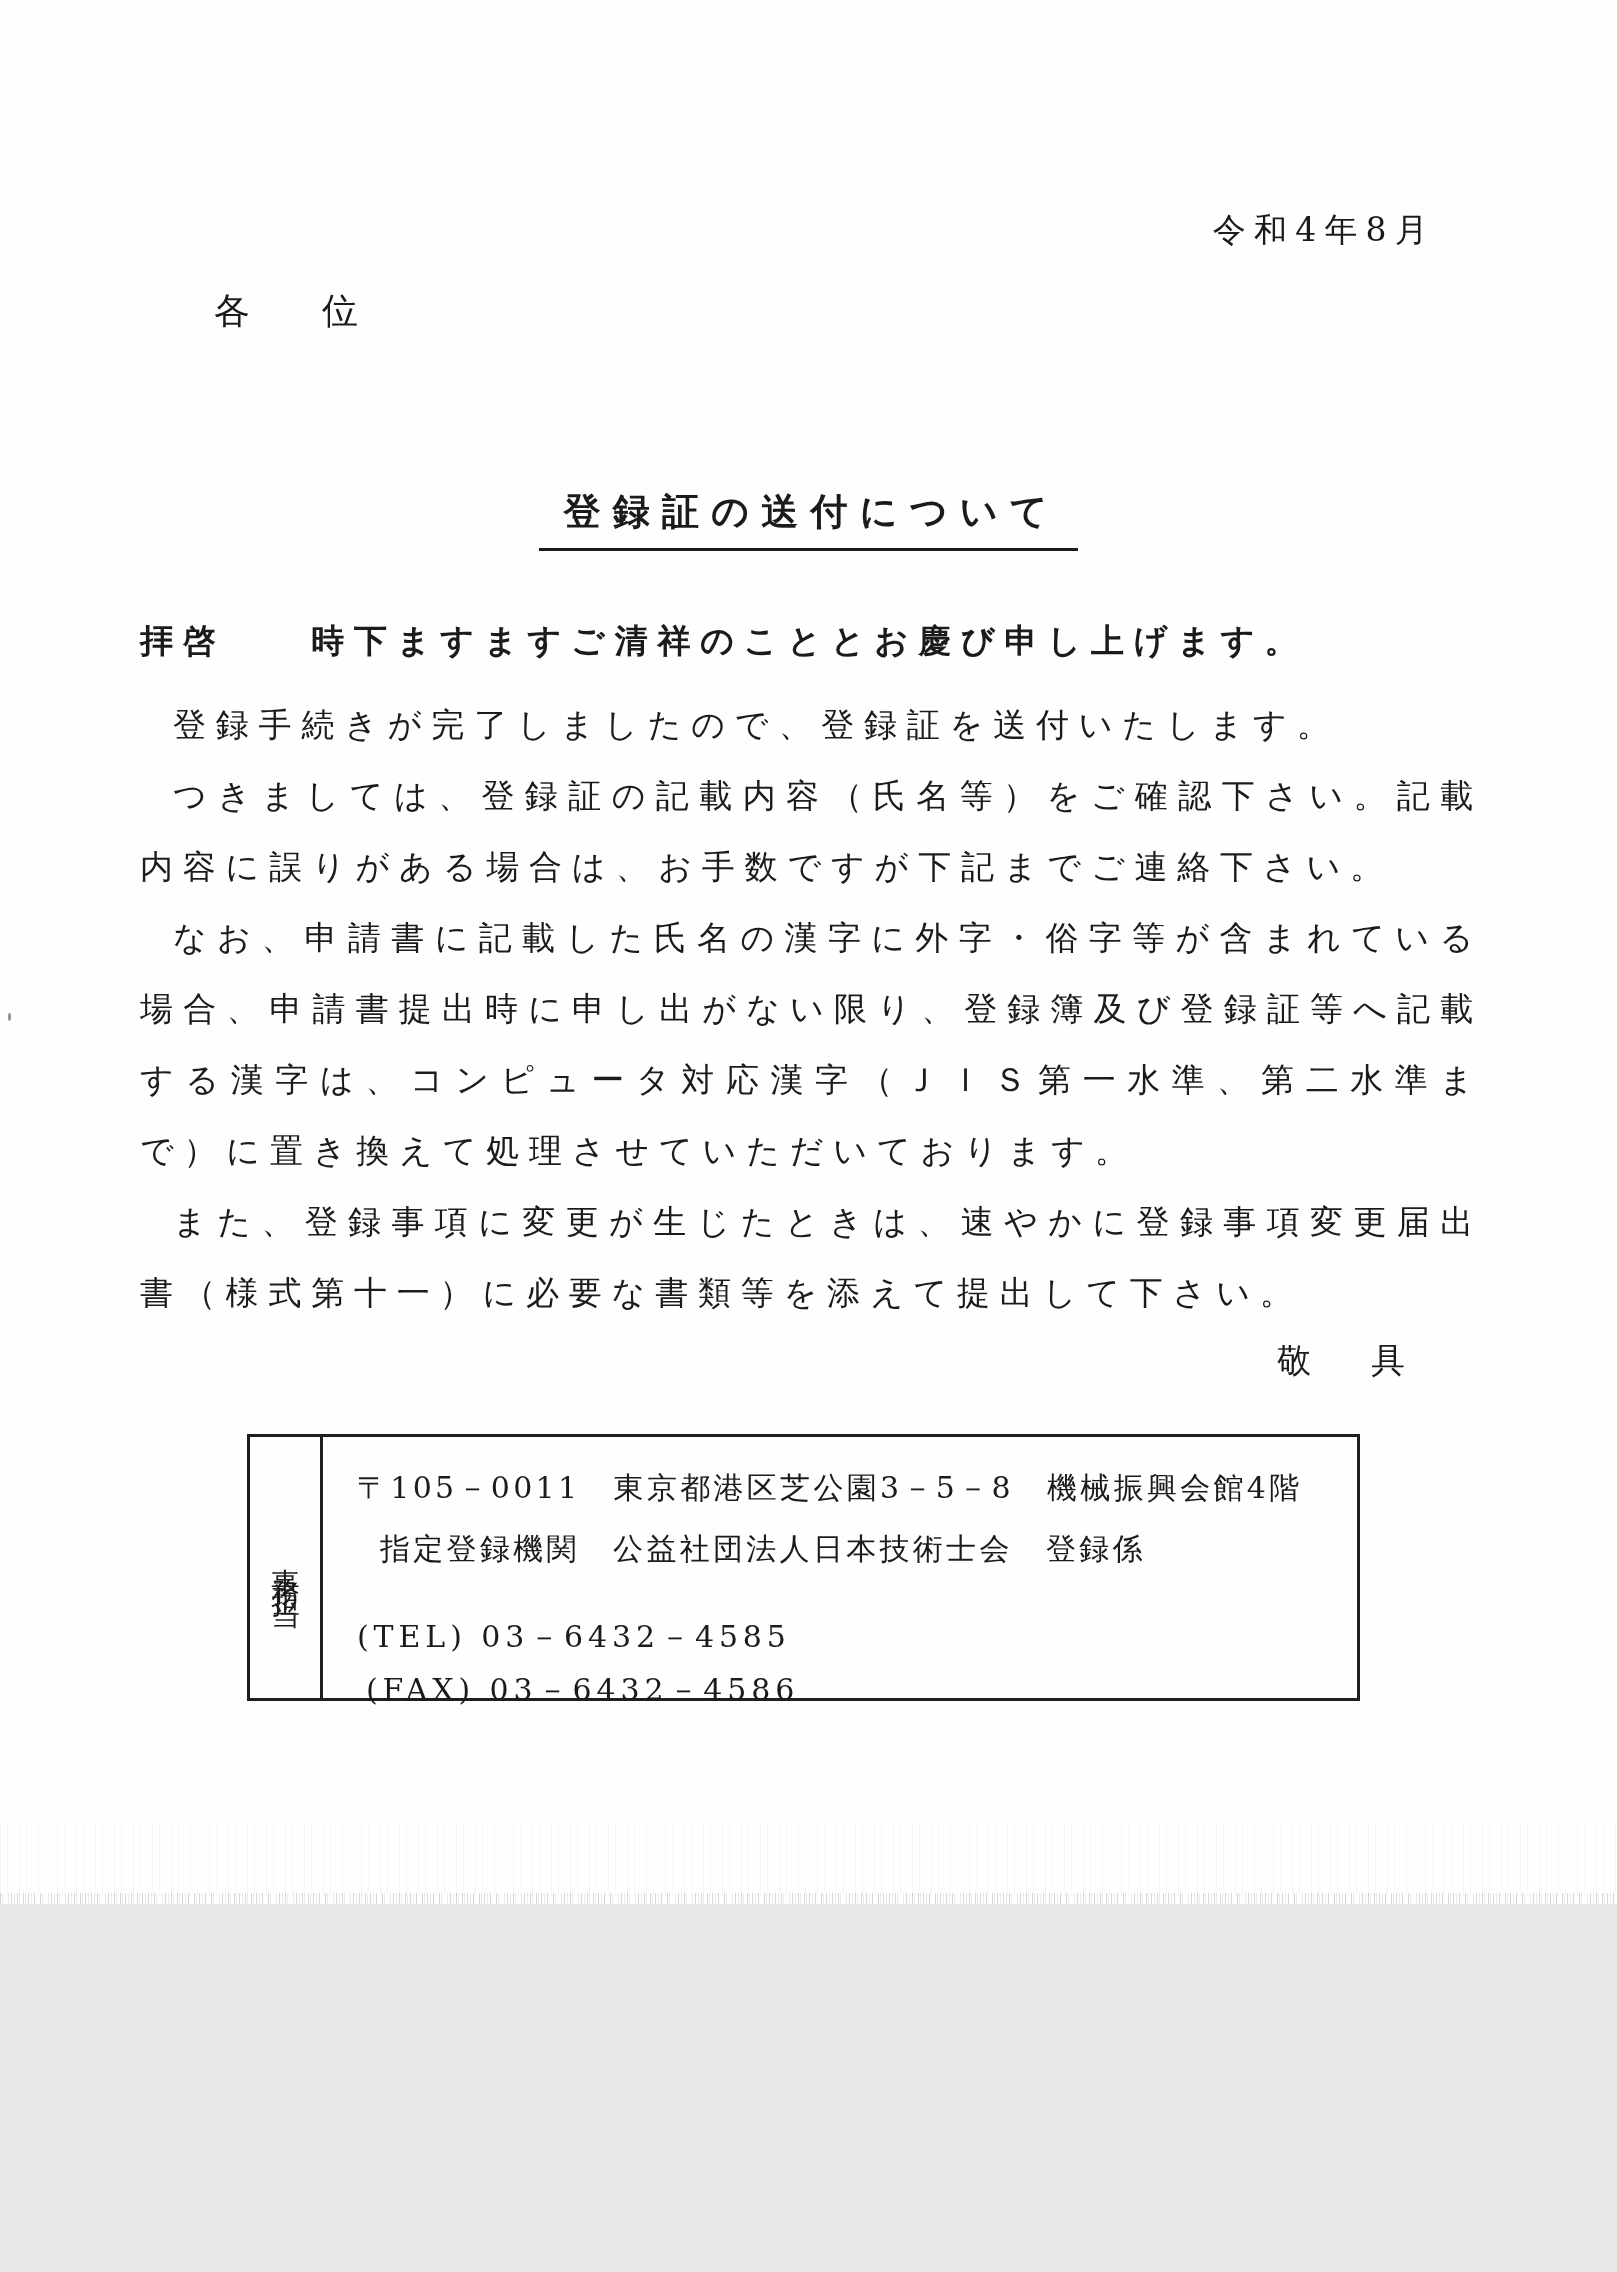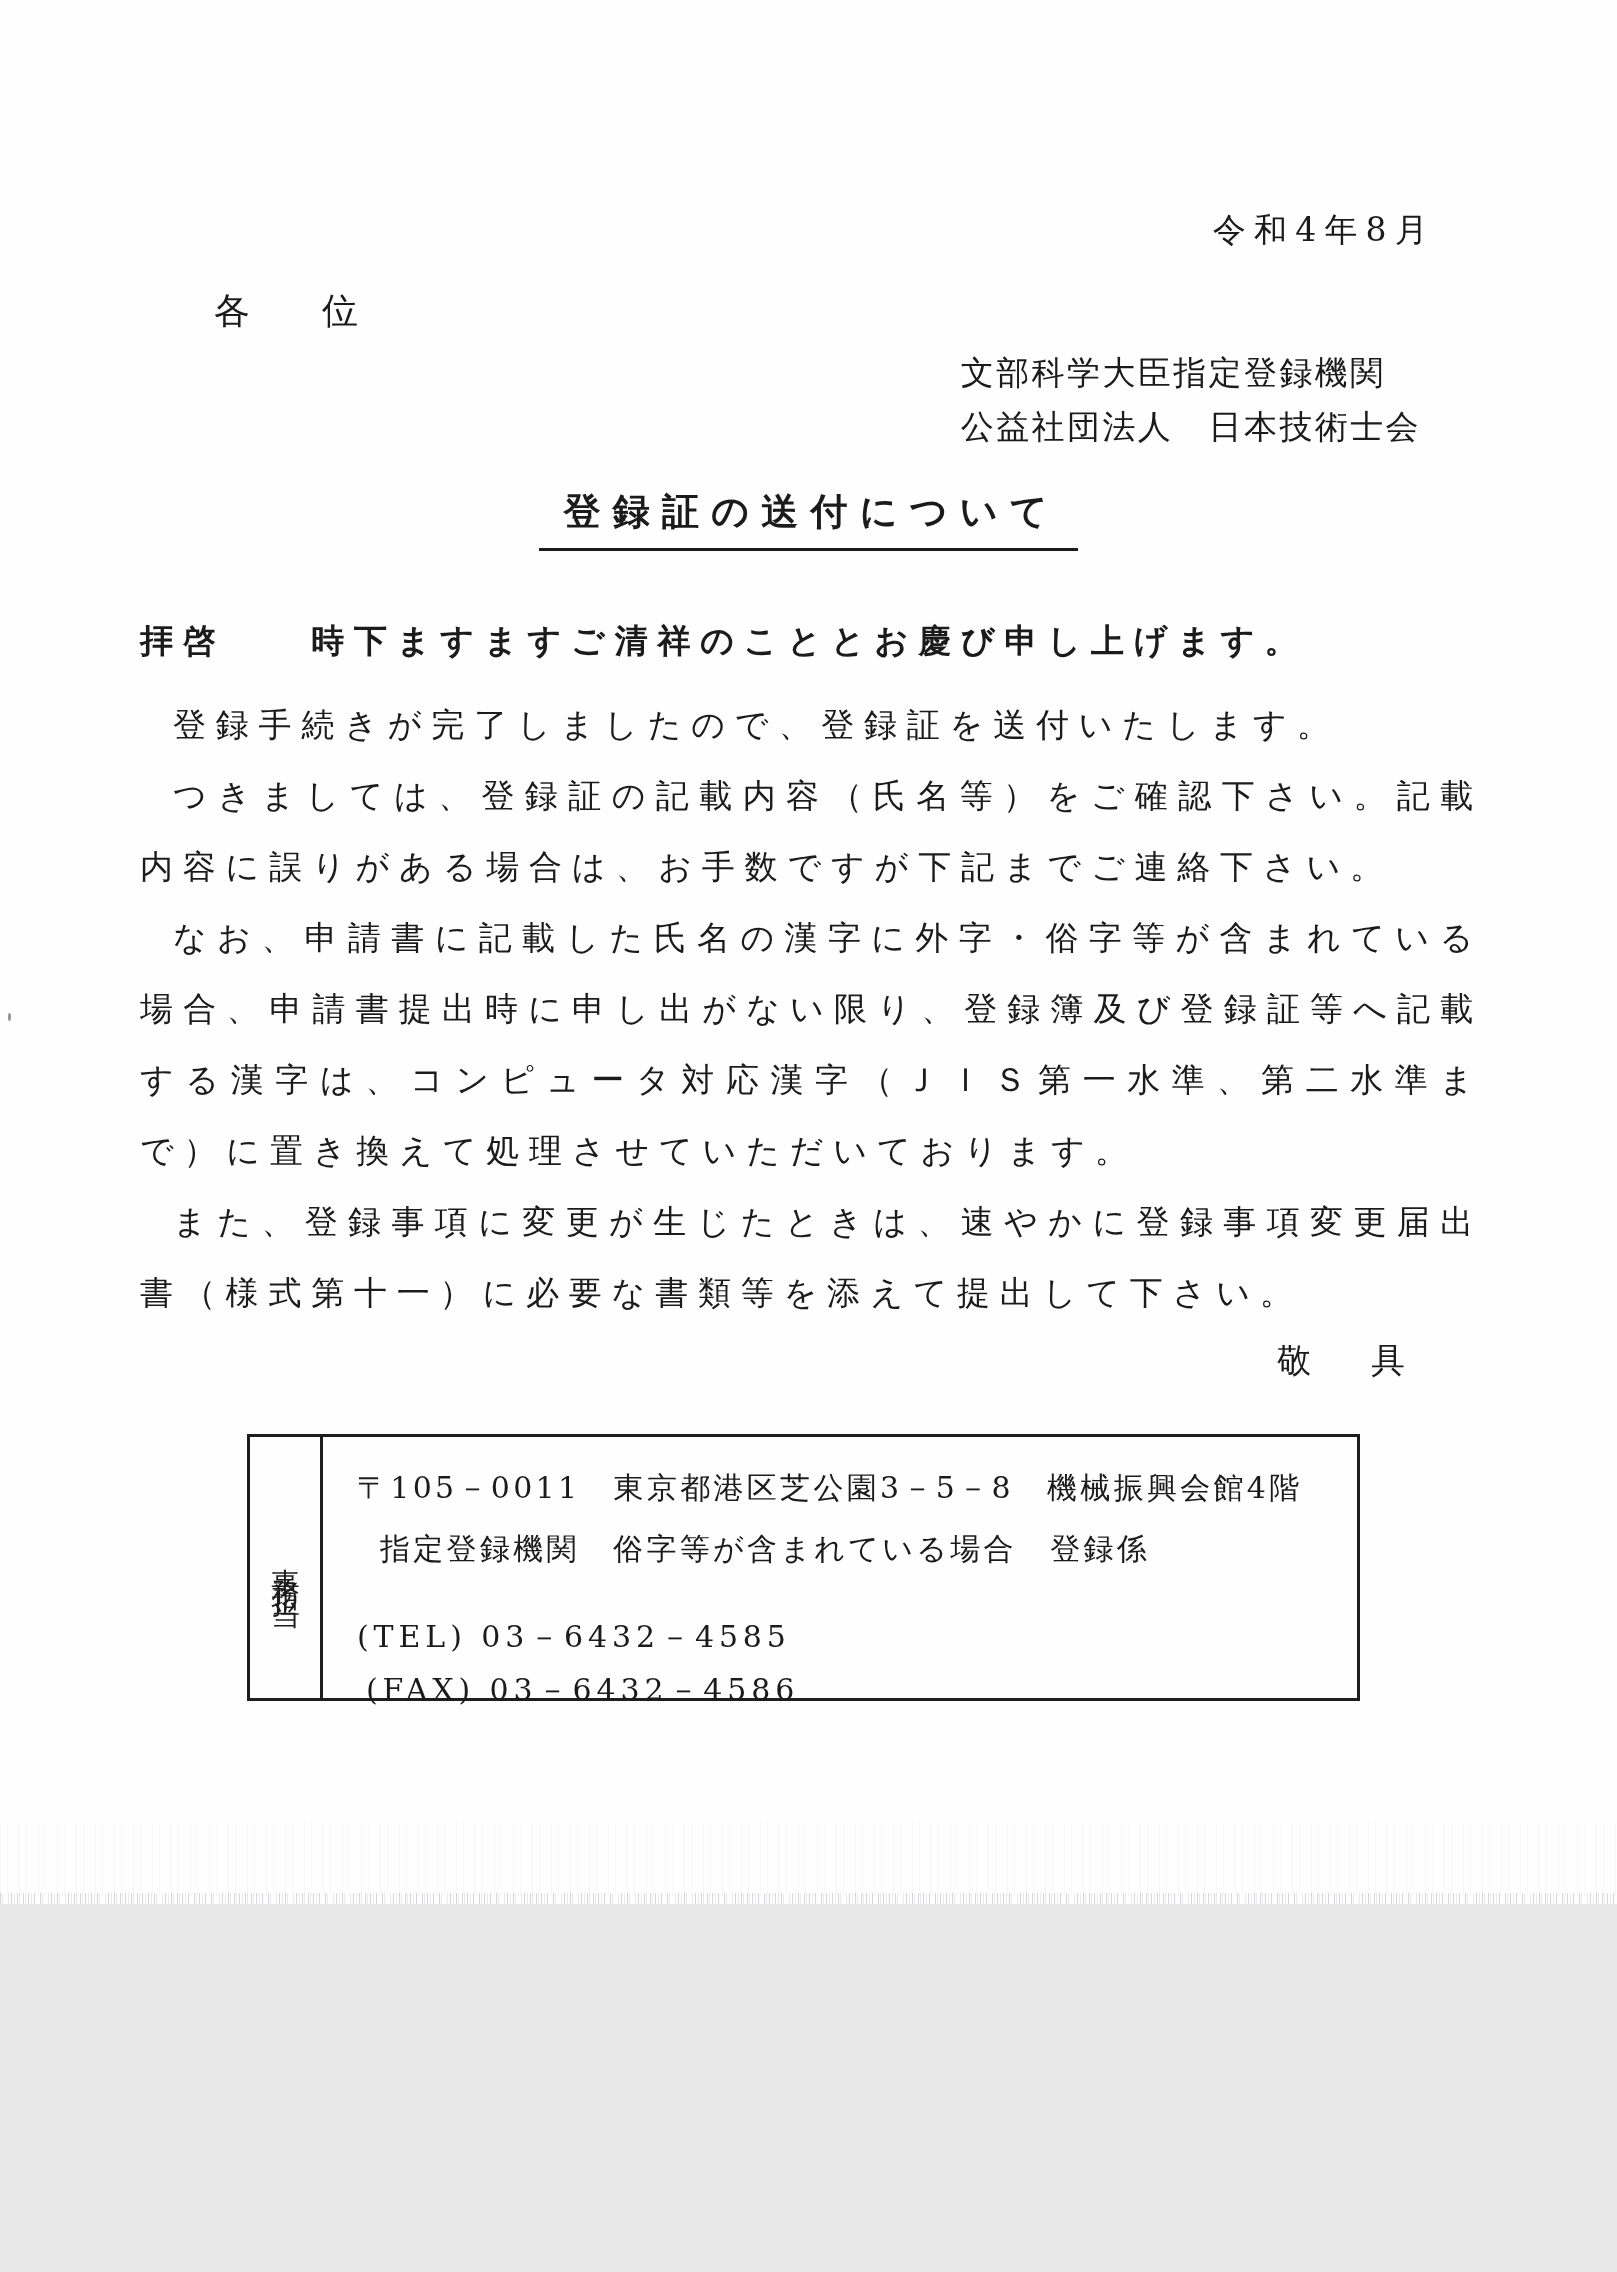--- a/index.html
+++ b/index.html
@@ -169,24 +169,20 @@
 </style>
 </head>
 <body>
 
 <div class="page">
 
   <div class="date-line">令和4年8月</div>
 
   <div class="addressee">各　位</div>
 
-  <div class="sender-block">
-    <div>文部科学大臣指定登録機関</div>
-    <div>公益社団法人　日本技術士会</div>
-  </div>
 
   <div class="doc-title">
     <span>登録証の送付について</span>
   </div>
 
   <div class="letter-body">
     <p class="salutation">拝啓　　時下ますますご清祥のこととお慶び申し上げます。</p>
     <p>登録手続きが完了しましたので、登録証を送付いたします。</p>
     <p>つきましては、登録証の記載内容（氏名等）をご確認下さい。記載内容に誤りがある場合は、お手数ですが下記までご連絡下さい。</p>
     <p>なお、申請書に記載した氏名の漢字に外字・俗字等が含まれている場合、申請書提出時に申し出がない限り、登録簿及び登録証等へ記載する漢字は、コンピュータ対応漢字（ＪＩＳ第一水準、第二水準まで）に置き換えて処理させていただいております。</p>
@@ -194,21 +190,21 @@
   </div>
 
   <div class="closing">敬　具</div>
 
   <div class="contact-box">
     <div class="box-side">
       <span class="vertical-label">事務担当</span>
     </div>
     <div class="box-main">
       <div class="box-line address-line">〒105－0011　東京都港区芝公園3－5－8　機械振興会館4階</div>
-      <div class="box-line org-line">指定登録機関　俗字等が含まれている場合　登録係</div>
+      <div class="box-line org-line">指定登録機関　公益社団法人日本技術士会　登録係</div>
       <div class="box-line tel-line">(TEL) 03－6432－4585</div>
       <div class="box-line fax-line">(FAX) 03－6432－4586</div>
     </div>
   </div>
 
   <div class="speck s1"></div>
   <div class="speck s2"></div>
   <div class="scan-noise-band"></div>
   <div class="scan-noise-bottom"></div>
 

